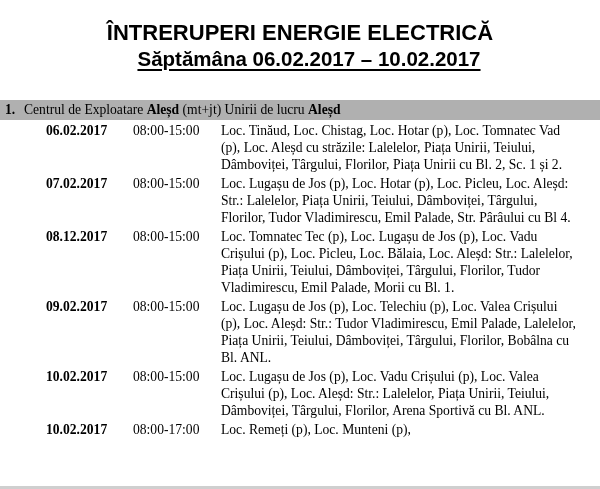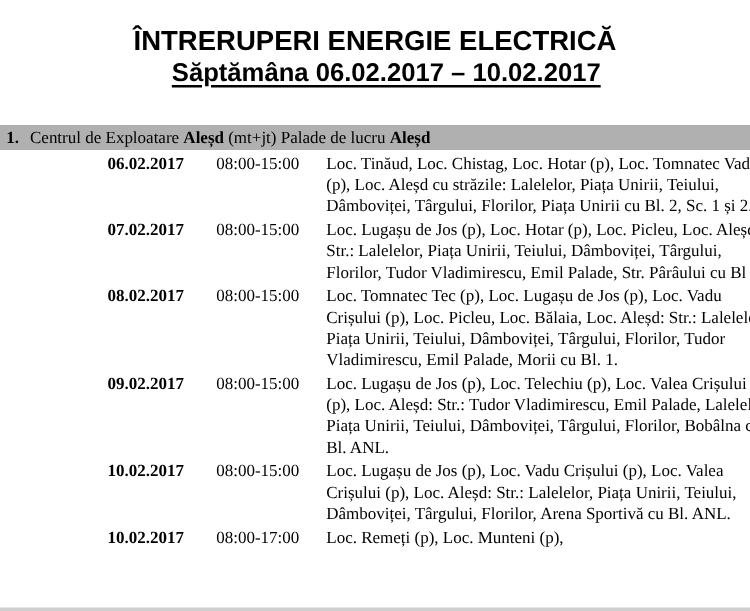--- a/index.html
+++ b/index.html
@@ -49,21 +49,20 @@
     line-height:18px;
     padding:1px 0 1px 5px;
   }
   .section-number{
     font-weight:bold;
     min-width:19px;
   }
   .section-title .b{font-weight:bold;}
   .schedule{
     margin-top:2px;
-    padding-left:40px;
   }
   .row{
     display:flex;
     margin-left:46px;
     margin-bottom:2px;
     font-size:13.6px;
     line-height:17px;
   }
   .cell-date{
     width:87px;
@@ -90,38 +89,38 @@
 
 <div class="page">
 
   <div class="title-block">
     <div class="doc-title">ÎNTRERUPERI ENERGIE ELECTRICĂ</div>
     <div class="doc-subtitle">Săptămâna 06.02.2017 – 10.02.2017</div>
   </div>
 
   <div class="section-bar">
     <span class="section-number">1.</span>
-    <span class="section-title"><span>Centrul de Exploatare </span><span class="b">Aleșd</span><span> (mt+jt) Palade de lucru </span><span class="b">Aleșd</span></span>
+    <span class="section-title"><span>Centrul de Exploatare </span><span class="b">Aleșd</span><span> (mt+jt) Unirii de lucru </span><span class="b">Aleșd</span></span>
   </div>
 
   <div class="schedule">
     <div class="row">
       <div class="cell-date">06.02.2017</div>
       <div class="cell-time">08:00-15:00</div>
       <div class="cell-desc">Loc.  Tinăud, Loc. Chistag, Loc. Hotar (p), Loc. Tomnatec Vad (p), Loc. Aleșd cu străzile:  Lalelelor, Piața Unirii, Teiului, Dâmboviței, Târgului, Florilor, Piața Unirii cu Bl. 2, Sc. 1 și 2.</div>
     </div>
 
     <div class="row">
       <div class="cell-date">07.02.2017</div>
       <div class="cell-time">08:00-15:00</div>
       <div class="cell-desc">Loc. Lugașu de Jos (p), Loc. Hotar (p), Loc. Picleu, Loc. Aleșd:  Str.: Lalelelor, Piața Unirii, Teiului, Dâmboviței, Târgului, Florilor, Tudor Vladimirescu, Emil Palade, Str. Pârâului cu Bl 4.</div>
     </div>
 
     <div class="row">
-      <div class="cell-date">08.02.2017</div>
+      <div class="cell-date">08.12.2017</div>
       <div class="cell-time">08:00-15:00</div>
       <div class="cell-desc">Loc. Tomnatec Tec (p), Loc. Lugașu de Jos (p), Loc. Vadu Crișului (p), Loc. Picleu, Loc. Bălaia, Loc. Aleșd: Str.: Lalelelor, Piața Unirii, Teiului, Dâmboviței, Târgului, Florilor, Tudor Vladimirescu, Emil Palade, Morii cu Bl. 1.</div>
     </div>
 
     <div class="row">
       <div class="cell-date">09.02.2017</div>
       <div class="cell-time">08:00-15:00</div>
       <div class="cell-desc">Loc. Lugașu de Jos (p), Loc. Telechiu (p),  Loc. Valea Crișului (p), Loc. Aleșd: Str.: Tudor Vladimirescu, Emil Palade, Lalelelor, Piața Unirii, Teiului, Dâmboviței, Târgului, Florilor, Bobâlna cu Bl. ANL.</div>
     </div>
 

